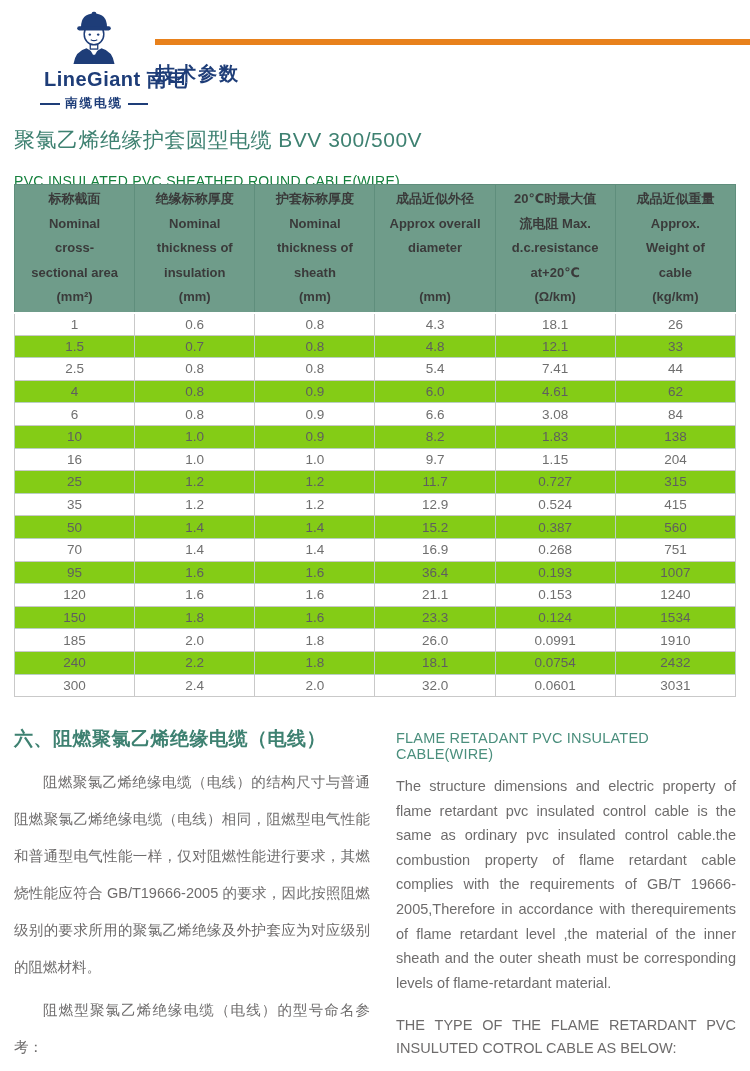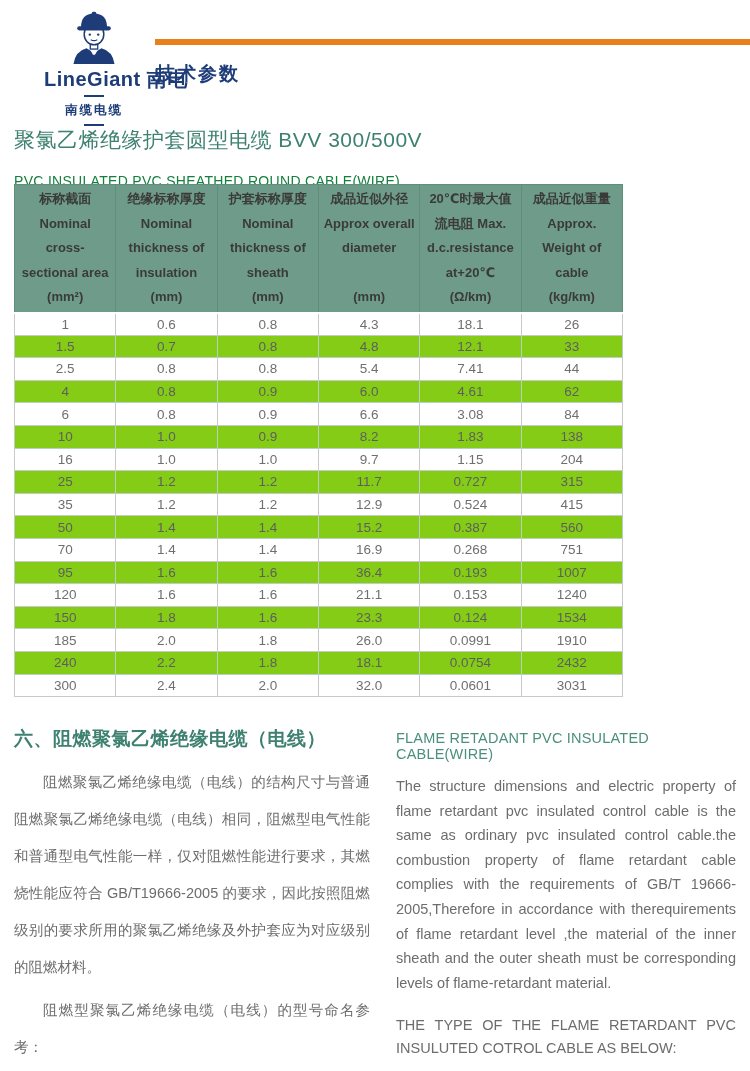--- a/index.html
+++ b/index.html
@@ -4,33 +4,33 @@
 <style>
   * { margin:0; padding:0; box-sizing:border-box; }
   html,body { background:#ffffff; }
   body { font-family:"Liberation Sans","DejaVu Sans",sans-serif; }
   .page { position:relative; width:750px; height:1071px; background:#ffffff; overflow:hidden; margin:0 auto; }
 
   
   .logo-block { position:absolute; left:30px; top:6px; width:128px; text-align:center; color:#1e3d78; }
   .logo-figure { height:58px; display:flex; justify-content:center; align-items:flex-end; }
   .logo-brand { font-size:20px; font-weight:bold; letter-spacing:0.5px; white-space:nowrap; margin-top:2px;margin-left:14px; }
-  .logo-sub-row { display:flex; align-items:center; justify-content:center; gap:5px; margin-top:2px;flex-direction:column; }
+  .logo-sub-row { display:flex; align-items:center; justify-content:center; gap:5px; margin-top:2px; }
   .logo-sub { font-size:12.5px; font-weight:bold; letter-spacing:2px; white-space:nowrap; }
   .dash { width:20px; height:2px; background:#1e3d78; }
 
   .accent-bar { position:absolute; left:155px; top:39px; width:595px; height:6px; background:#e8811c; }
   .section-title { position:absolute; left:156px; top:61px; font-size:19px; font-weight:bold; color:#1e3d78; letter-spacing:2px; }
 
   
   .product-title { position:absolute; left:14px; top:126px; font-size:21px; font-weight:normal; color:#3e8171; letter-spacing:0.5px; }
   .product-subtitle { position:absolute; left:14px; top:173px; font-size:14px; color:#15803d; letter-spacing:0.3px; }
 
   
-  .spec-table { position:absolute; left:14px; top:184px; width:609px; border-collapse:collapse; table-layout:fixed; }
+  .spec-table { position:absolute; left:14px; top:184px; width:722px; border-collapse:collapse; table-layout:fixed; }
   .spec-table thead th {
     background:#6f9c8a; border:1px solid #5f8e7c; border-bottom:2px solid #ffffff;
     height:128px; padding:7px 3px; font-size:13px; font-weight:bold; color:#3a3a3a; vertical-align:middle;
   }
   .spec-table thead th .hwrap { display:flex; flex-direction:column; justify-content:space-between; height:112px; }
   .spec-table thead th .hline { line-height:14px; min-height:14px; white-space:nowrap; }
   .spec-table tbody td {
     border:1px solid #c9c9c9; background:#ffffff; height:22.6px; padding:0 2px;
     text-align:center; font-size:13.5px; color:#6f6f6f;
   }

